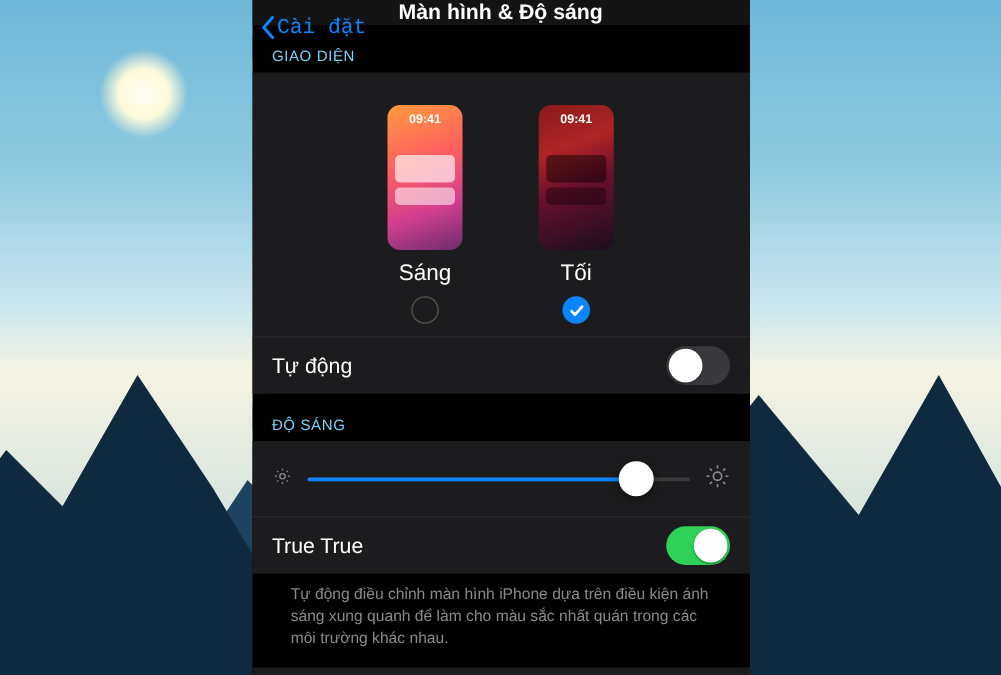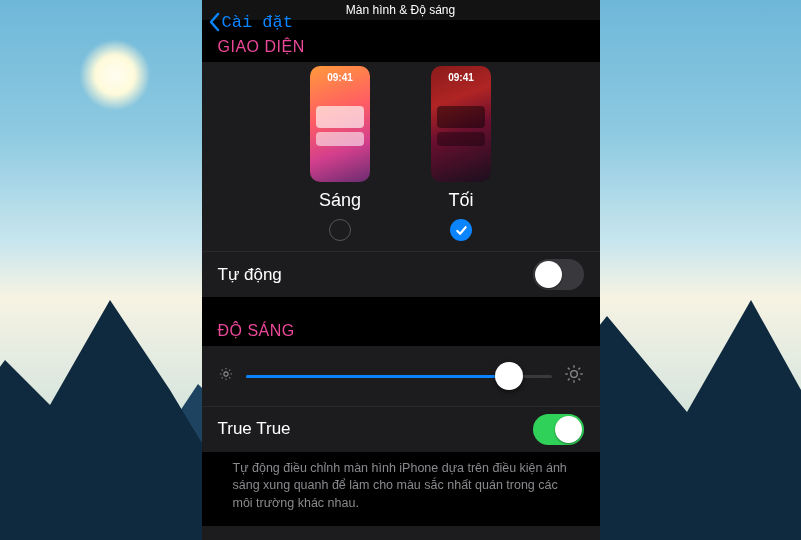--- a/index.html
+++ b/index.html
@@ -25,29 +25,29 @@
     position:absolute; left:50%; top:0; transform:translateX(-50%);
     width:398px; height:540px; background:#000; color:#fff;
     overflow:hidden; display:flex; flex-direction:column;
   }
   .nav{
     height:44px; display:flex; align-items:center; justify-content:center;
     position:relative; background:#131313;
   }
   .nav-back{position:absolute;left:6px;top:0;height:44px;display:flex;align-items:center;color:#0a84ff;font-size:17px;font-family:Liberation Mono, monospace;}
   .nav-back svg{stroke:#0a84ff;}
-  .nav-title{font-size:12px;font-weight:400;}
+  .nav-title{font-size:17px;font-weight:700;}
   .section-header{
-    padding:18px 16px 6px; font-size:16px; letter-spacing:.5px; color:#ec4899; text-transform:uppercase;
+    padding:18px 16px 6px; font-size:12px; letter-spacing:.5px; color:#7dd3fc; text-transform:uppercase;
     background:#000;
     border-radius:11px;
   }
   .panel{background:#1c1c1e;}
 
-  .appearance{display:flex;justify-content:center;gap:61px;padding:4px 0 10px;}
+  .appearance{display:flex;justify-content:center;gap:61px;padding:26px 0 10px;}
   .thumb-col{display:flex;flex-direction:column;align-items:center;gap:8px;}
   .thumb{
     width:60px;height:116px;border-radius:10px;position:relative;overflow:hidden;
   }
   .thumb .time{position:absolute;top:6px;left:0;right:0;text-align:center;font-size:10px;font-weight:600;color:#fff;}
   .thumb .widget1{position:absolute;top:40px;left:6px;right:6px;height:22px;border-radius:4px;}
   .thumb .widget2{position:absolute;top:66px;left:6px;right:6px;height:14px;border-radius:4px;}
   .thumb-light{background:linear-gradient(160deg,#ff9a3c 0%,#ff5e62 40%,#d43f8d 70%,#6a2c70 100%);}
   .thumb-light .widget1{background:rgba(255,255,255,.65);}
   .thumb-light .widget2{background:rgba(255,255,255,.55);}

